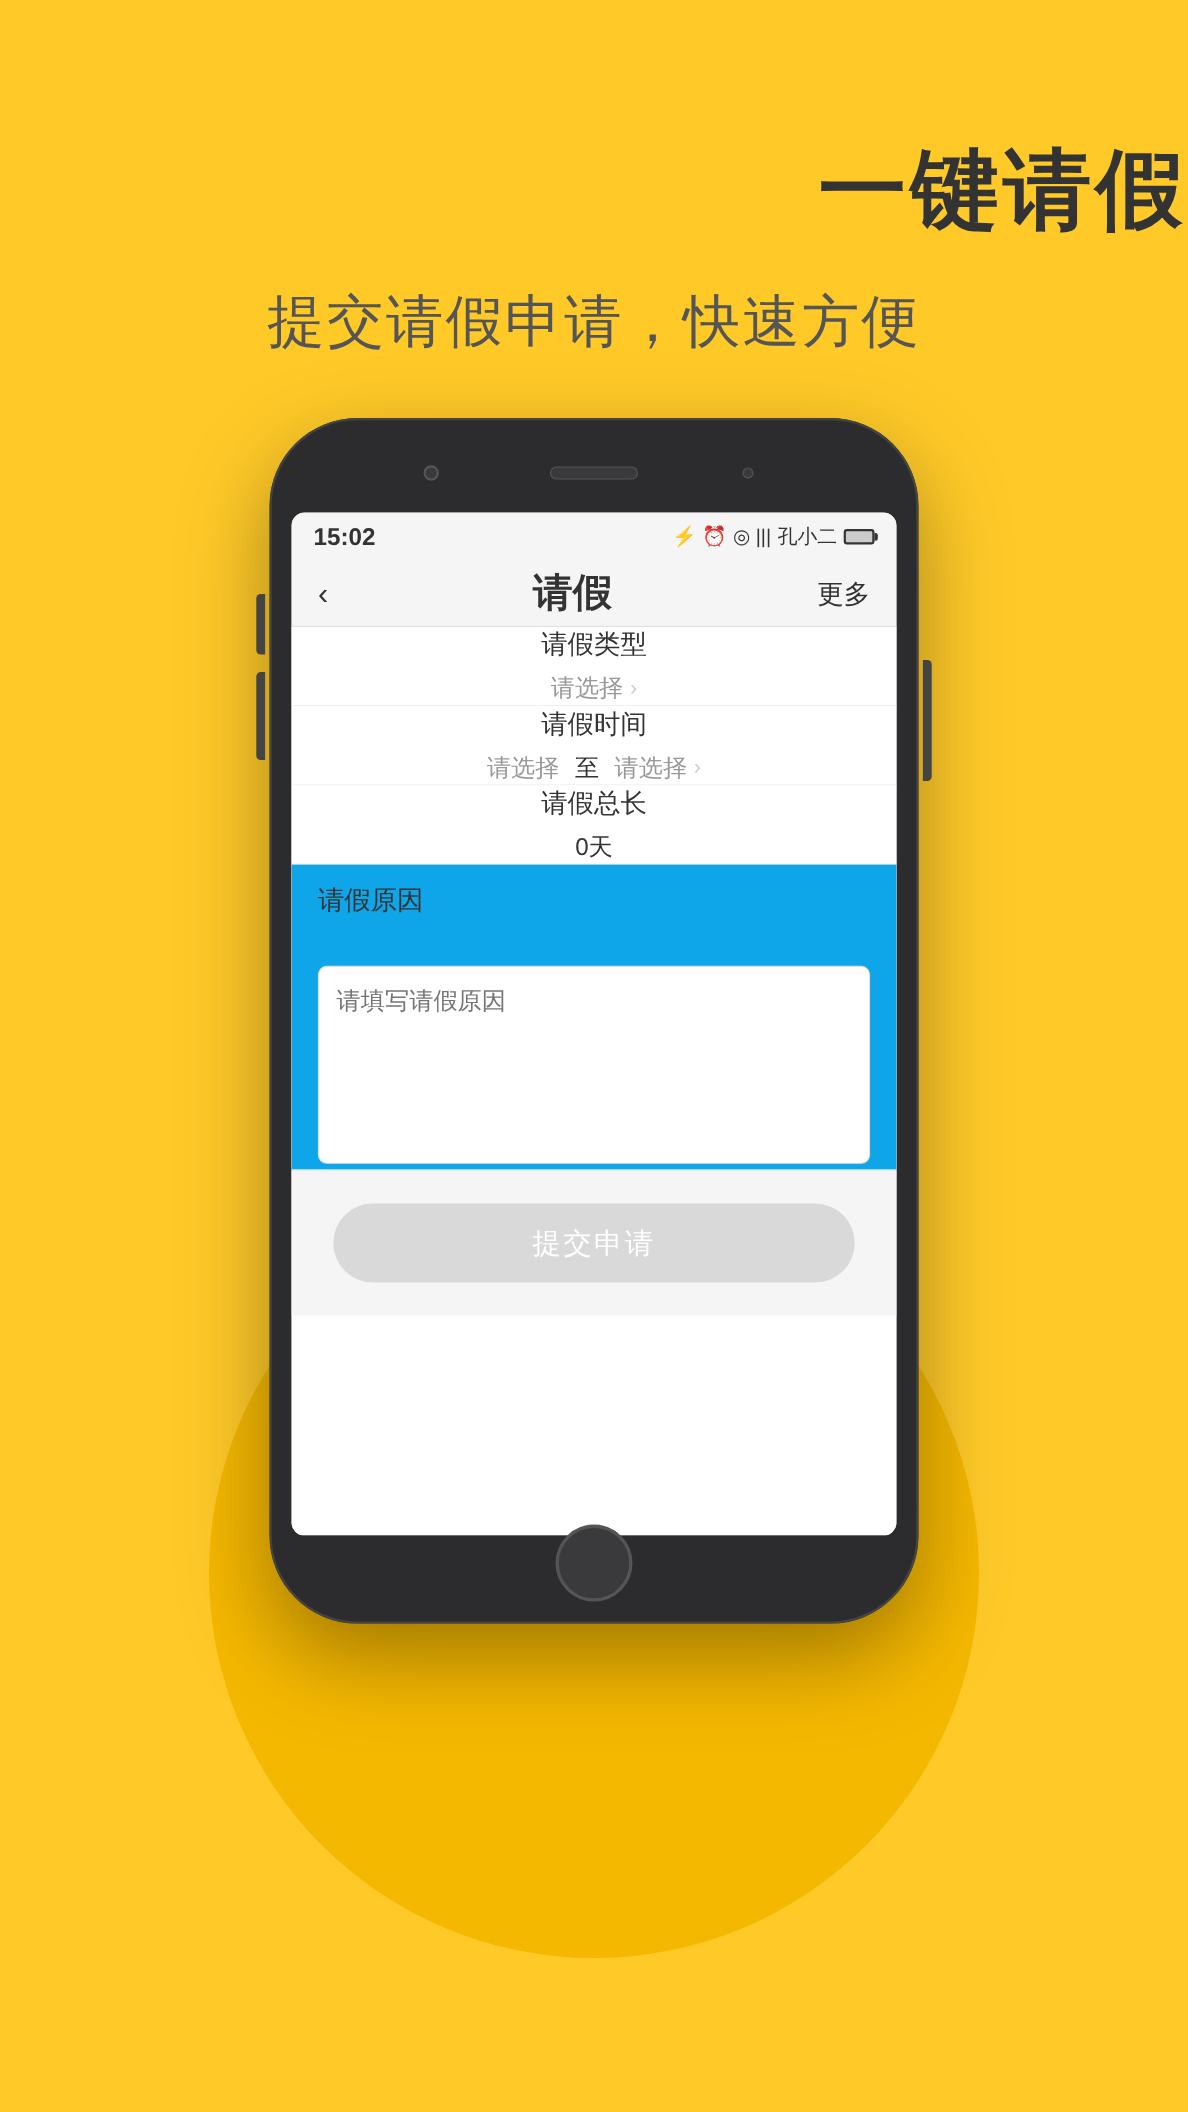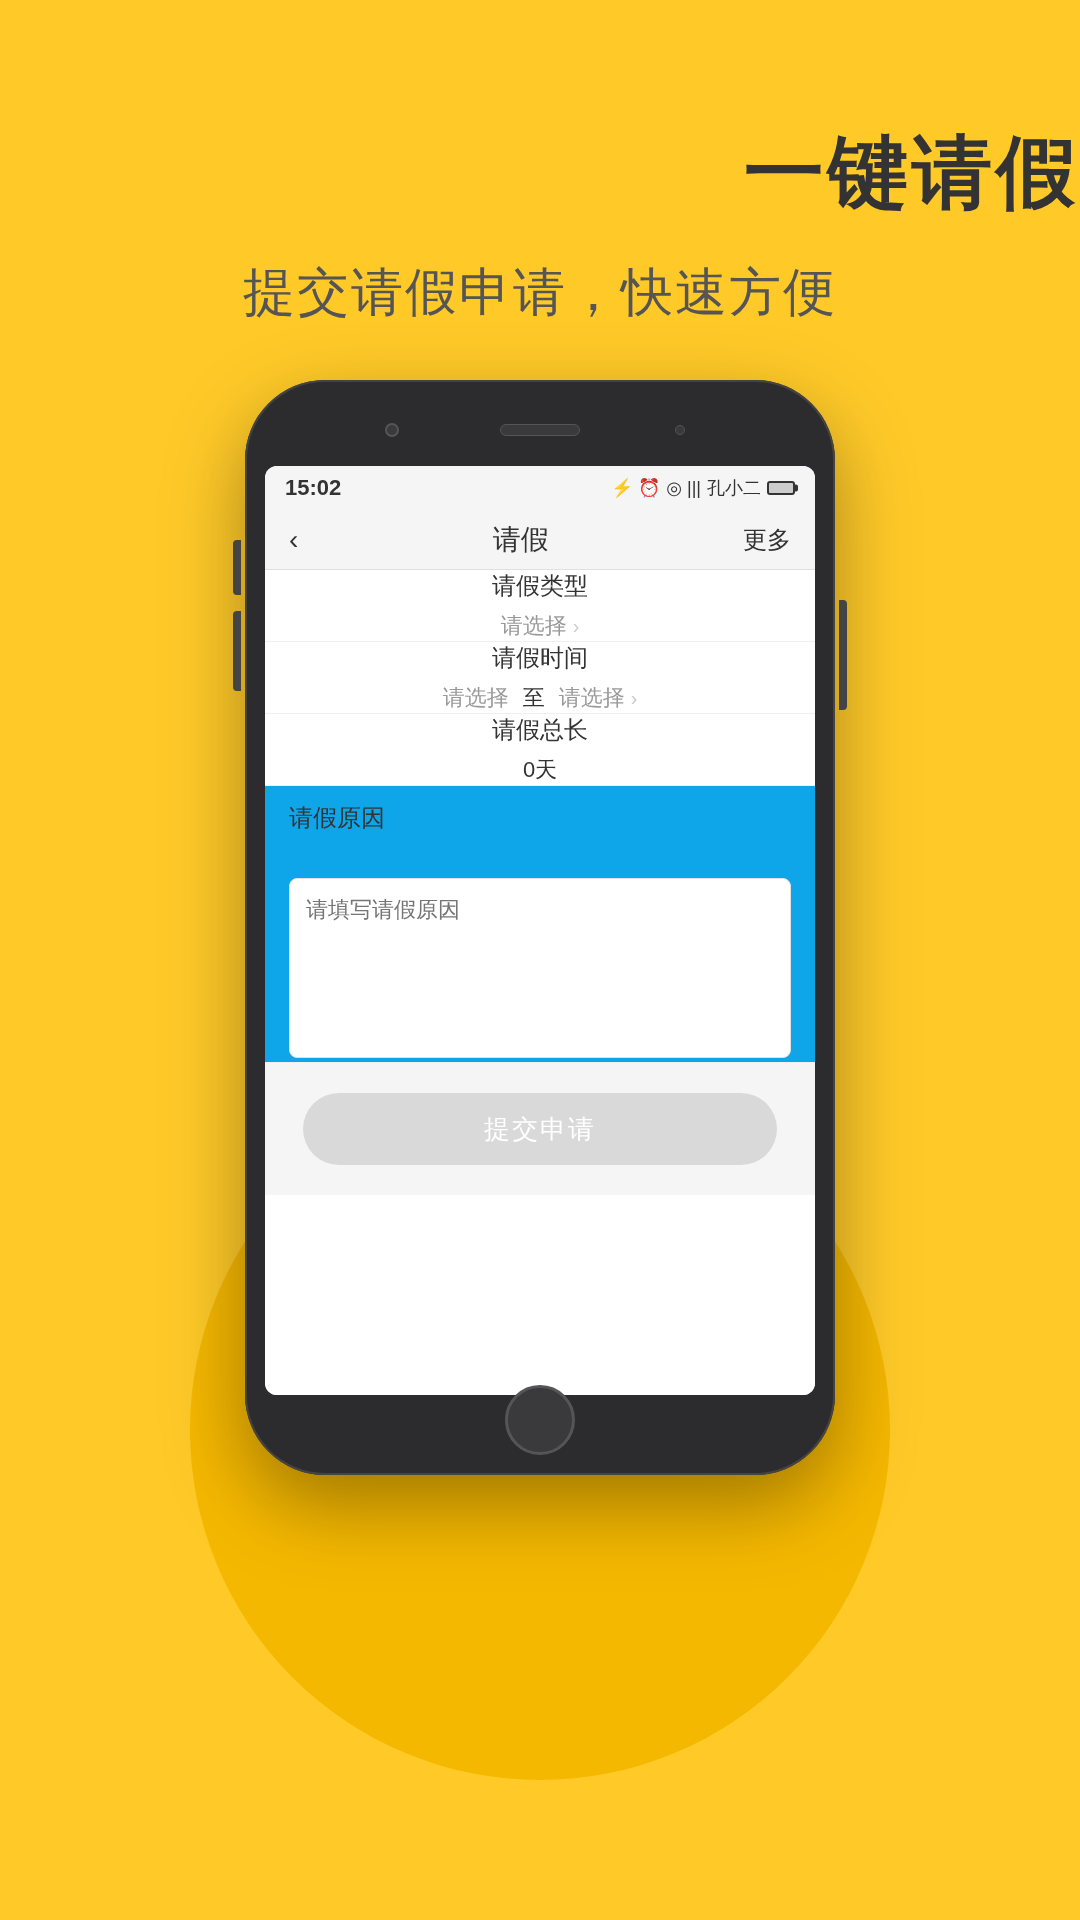--- a/index.html
+++ b/index.html
@@ -184,22 +184,22 @@
       border-bottom: 1px solid #e0e0e0;
     }
 
     .nav-back {
       font-size: 28px;
       color: #333;
       cursor: pointer;
     }
 
     .nav-title {
-      font-size: 28px;
-      font-weight: 400;
+      font-size: 36px;
+      font-weight: 700;
       color: #333;
     }
 
     .nav-more {
       font-size: 24px;
       color: #333;
       cursor: pointer;
     }
 
     

